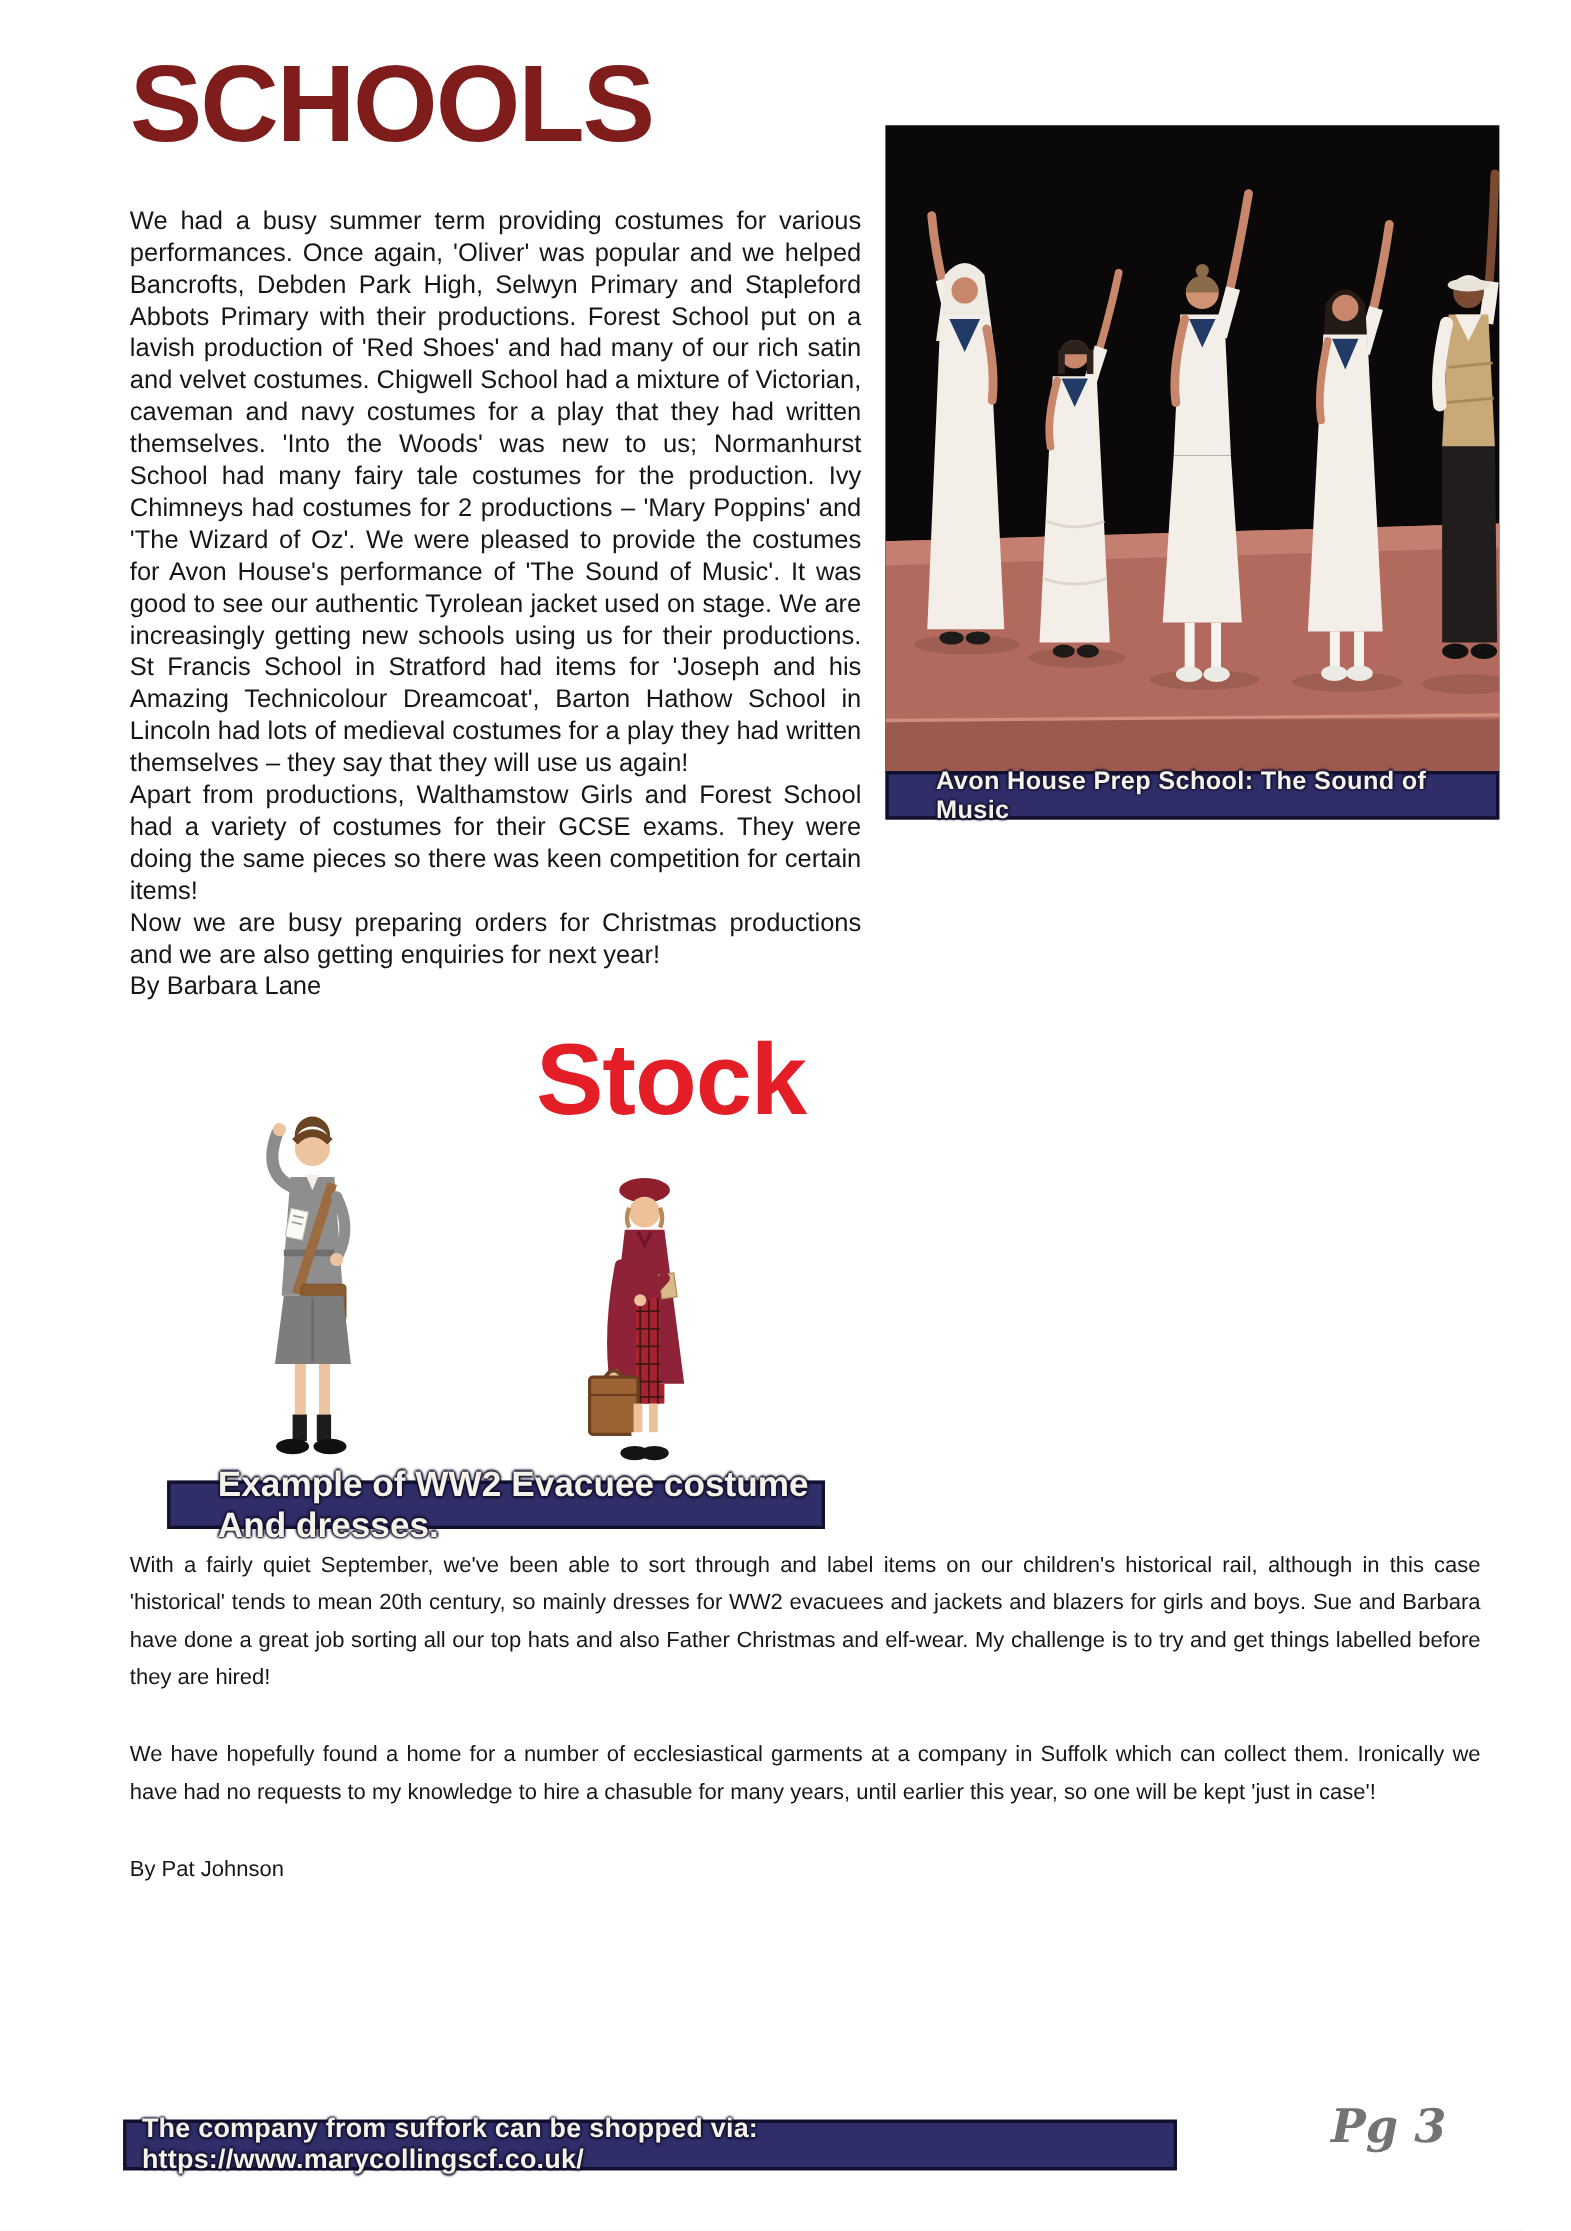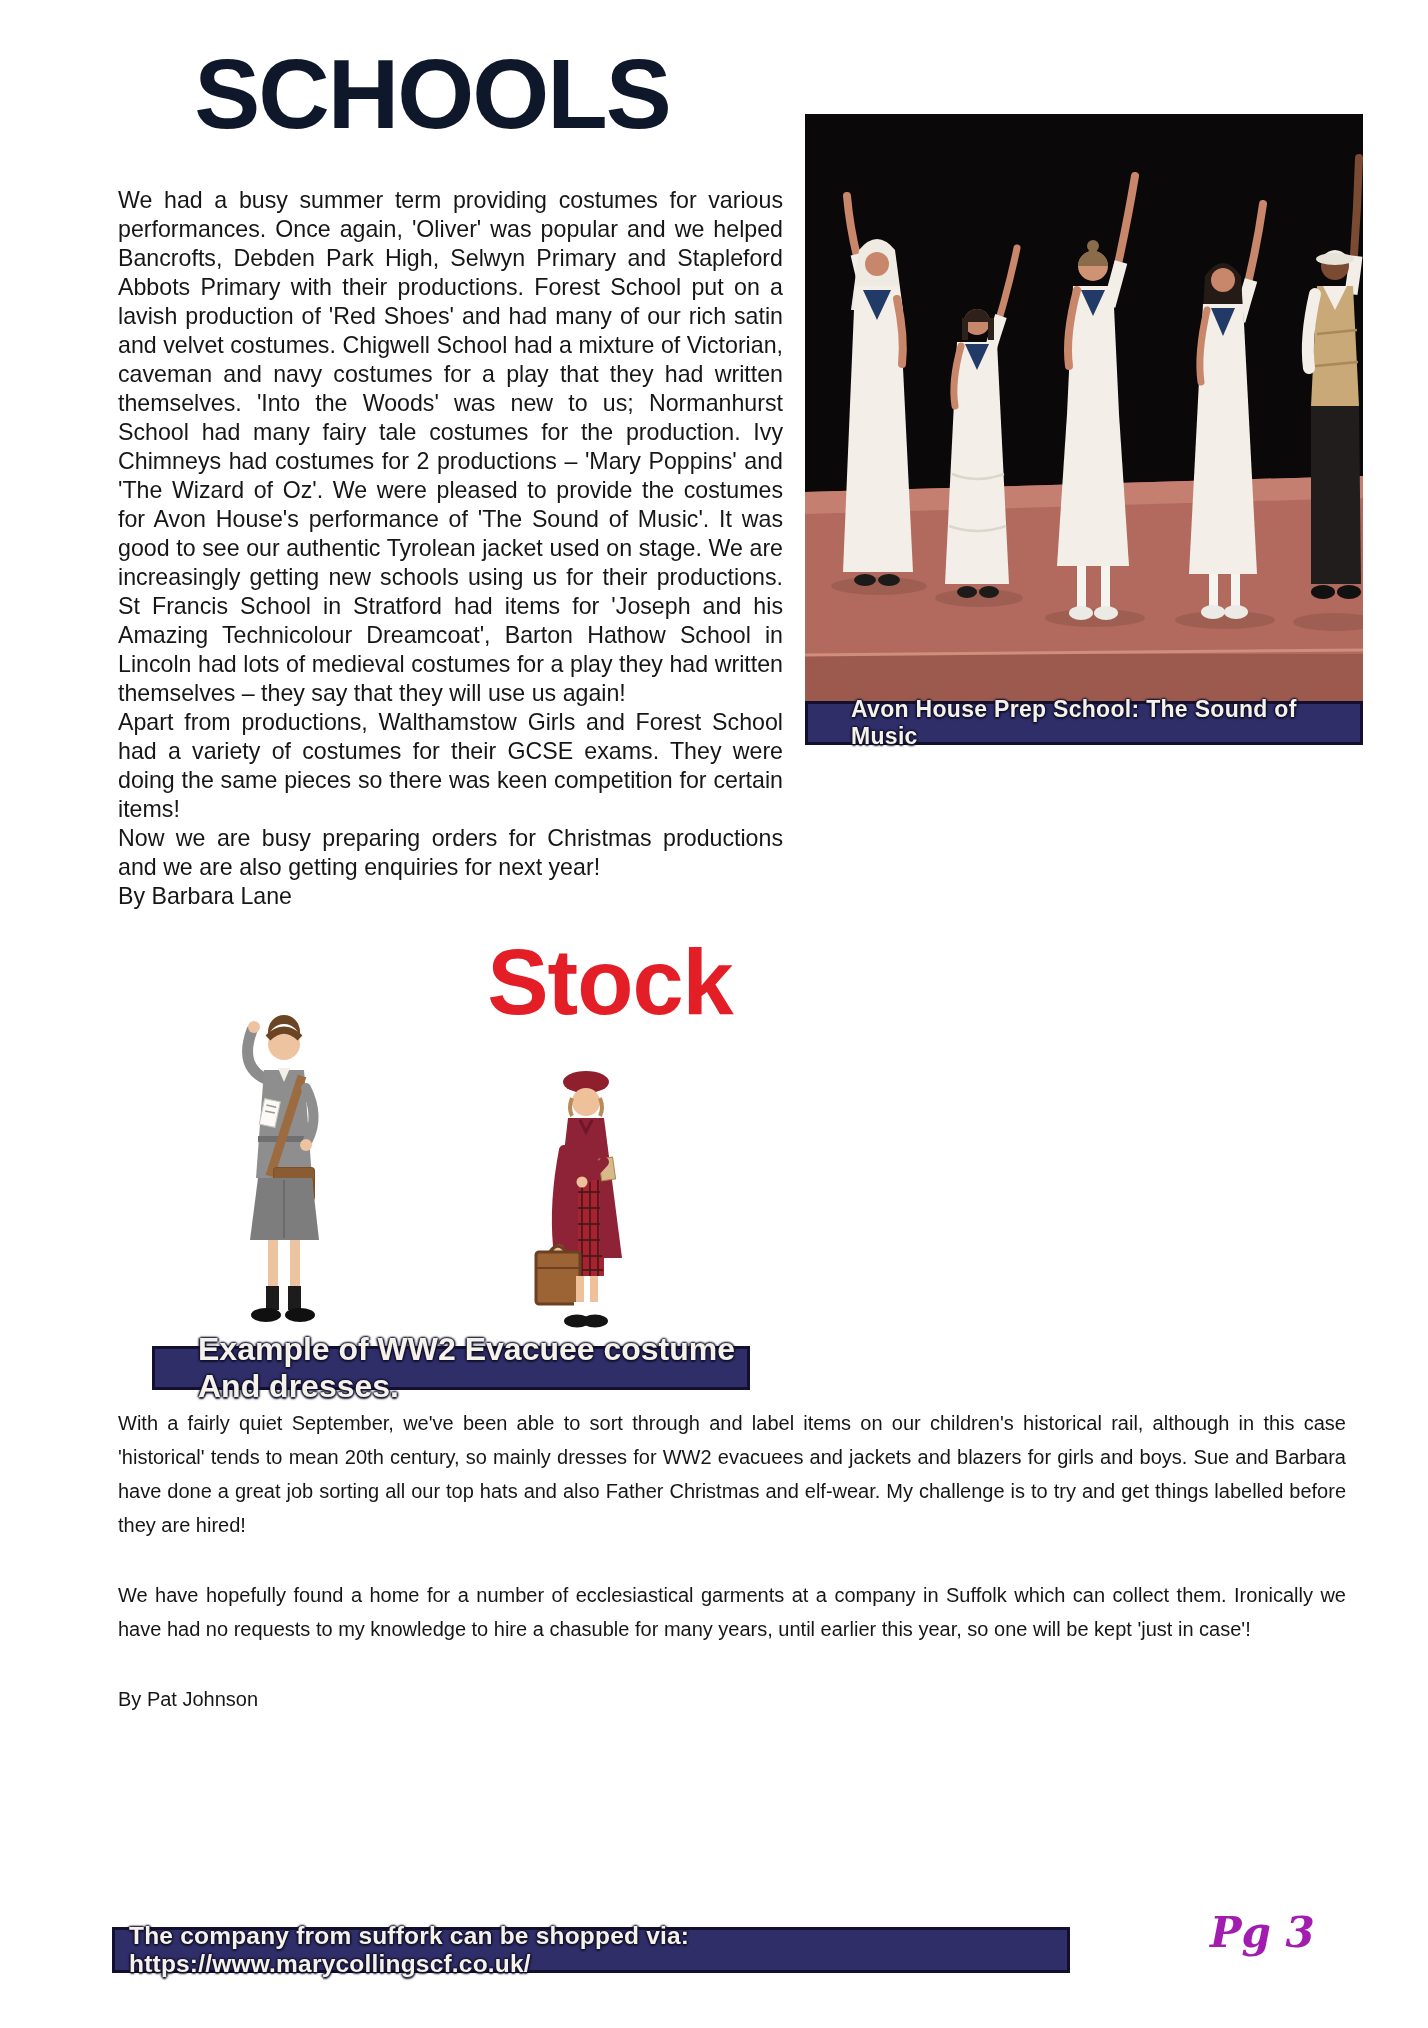--- a/index.html
+++ b/index.html
@@ -3,23 +3,23 @@
 <meta charset="utf-8">
 <style>
   html,body{margin:0;padding:0;background:#e9e9e9;}
   .page{
     position:relative;width:1428px;height:2028px;background:#ffffff;
     margin:0 auto;overflow:hidden;
     font-family:"Liberation Sans",sans-serif;color:#161616;
   }
   
   .schools-title{
-    position:absolute;left:132px;top:42px;width:600px;
-    text-align:center;font-size:99px;font-weight:bold;letter-spacing:-2px;
-    color:#0f172a;line-height:1.05;
+    position:absolute;left:118px;top:42px;width:600px;
+    font-size:99px;font-weight:bold;letter-spacing:-2px;
+    color:#7f1d1d;line-height:1.05;
   }
   .body-col{
     position:absolute;left:118px;top:186px;width:665px;
     font-size:23.2px;line-height:29px;text-align:justify;
   }
   .body-col p{margin:0;}
   .byline{margin-top:0;text-align:left;}
   
   .photo{
     position:absolute;left:805px;top:114px;width:558px;height:588px;
@@ -69,21 +69,21 @@
   }
   
   .footer-bar{
     left:112px;top:1927px;width:958px;height:46px;
     padding-left:14px;font-size:24.5px;font-weight:600;letter-spacing:.2px;
     text-shadow:-1.5px 0 2px #14122e,1.5px 0 2px #14122e,0 -1.5px 2px #14122e,0 1.5px 2px #14122e;
   }
   .page-number{
     position:absolute;left:1210px;top:1908px;width:140px;
     font-family:"DejaVu Serif",serif;font-style:italic;font-weight:bold;
-    font-size:42px;color:#a21caf;
+    font-size:42px;color:#737373;
   }
 </style>
 </head>
 <body>
 
 <div class="page">
 
   <div class="schools-title">SCHOOLS</div>
 
   <div class="body-col">

